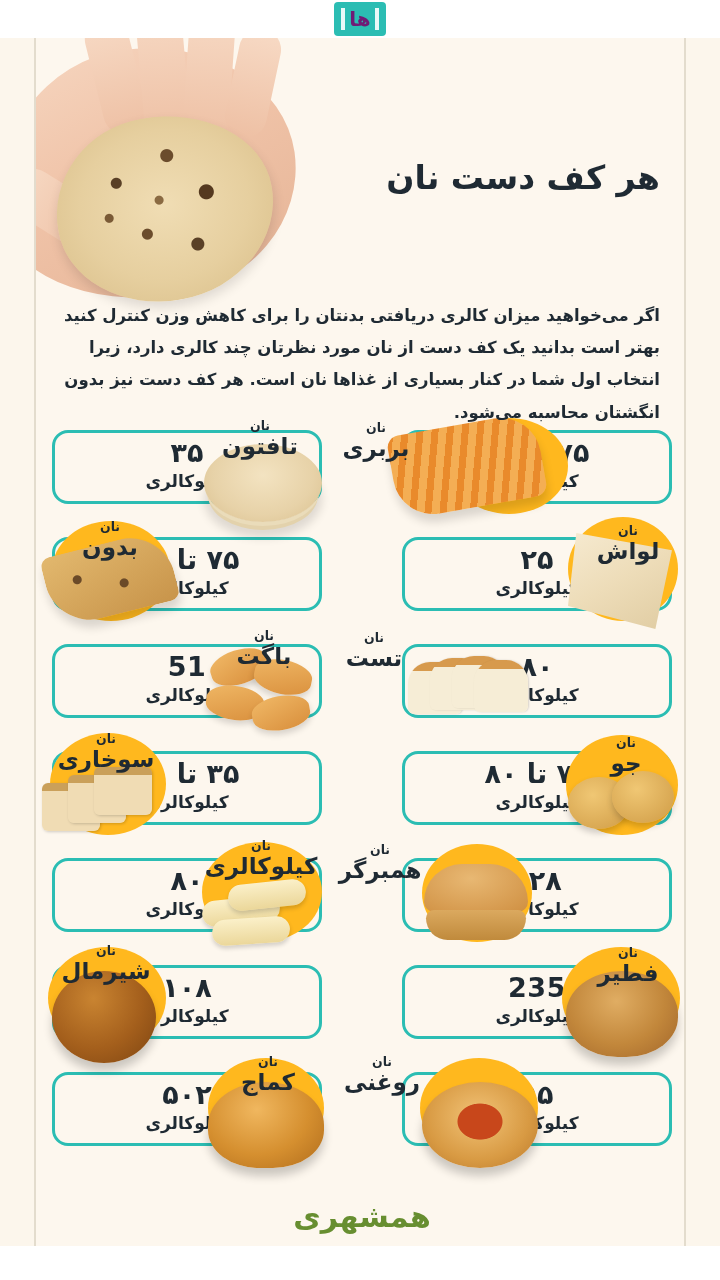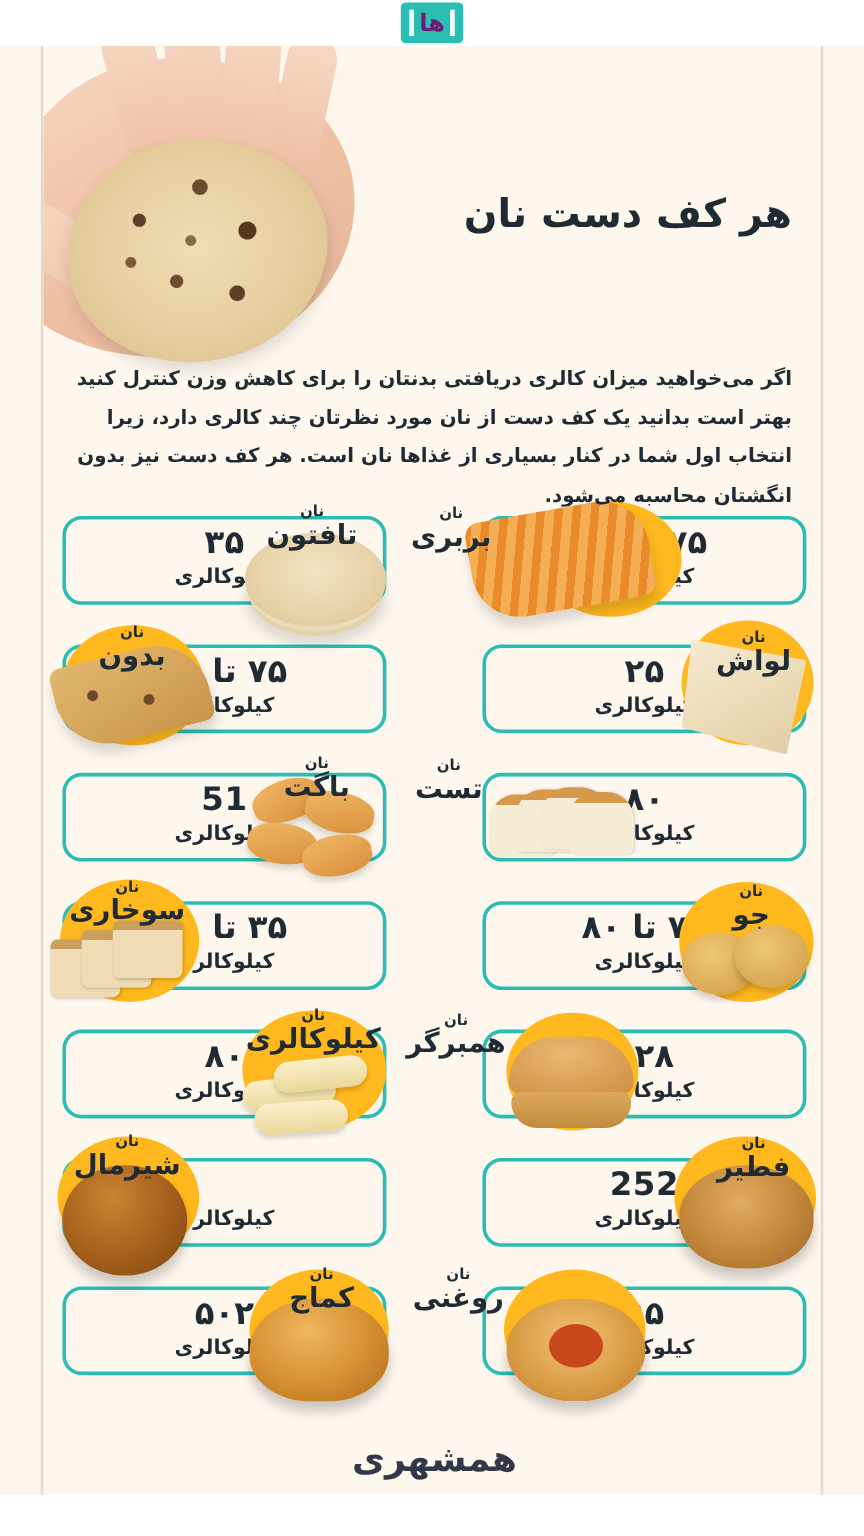--- a/index.html
+++ b/index.html
@@ -322,21 +322,21 @@
   }
 
   
   .footer-mark {
     position: absolute;
     bottom: 12px; left: 0;
     width: 652px;
     text-align: center;
     font-size: 30px;
     font-weight: bold;
-    color: #0f172a;
+    color: #4d7c0f;
     opacity: .85;
     letter-spacing: 1px;
   }
   .bottombar {
     position: absolute;
     bottom: 0; left: 0;
     width: 720px; height: 34px;
     background: #ffffff;
     z-index: 30;
   }
@@ -512,31 +512,32 @@
         <div class="label" style="left:160px; top:-6px; width:130px;">
           <span class="nan">نان</span>
           <span class="nm">کیلوکالری</span>
         </div>
       </div>
 
       <div class="row">
         <div class="blob" style="right:8px; top:-6px; width:118px; height:102px;"></div>
         <div class="food fatir" style="right:10px; top:18px;"></div>
         <div class="card right">
-          <div class="val">252</div>
+          <div class="val">235</div>
           <div class="unit">کیلوکالری</div>
         </div>
         <div class="label" style="right:4px; top:-6px;">
           <span class="nan">نان</span>
           <span class="nm">فطیر</span>
         </div>
 
         <div class="blob" style="left:12px; top:-6px; width:118px; height:102px;"></div>
         <div class="food shirmal" style="left:16px; top:18px;"></div>
         <div class="card left">
+          <div class="val">۱۰۸</div>
           <div class="unit">کیلوکالری</div>
         </div>
         <div class="label" style="left:14px; top:-8px;">
           <span class="nan">نان</span>
           <span class="nm">شیرمال</span>
         </div>
       </div>
 
       <div class="row">
         <div class="blob" style="right:150px; top:-2px; width:118px; height:100px;"></div>

